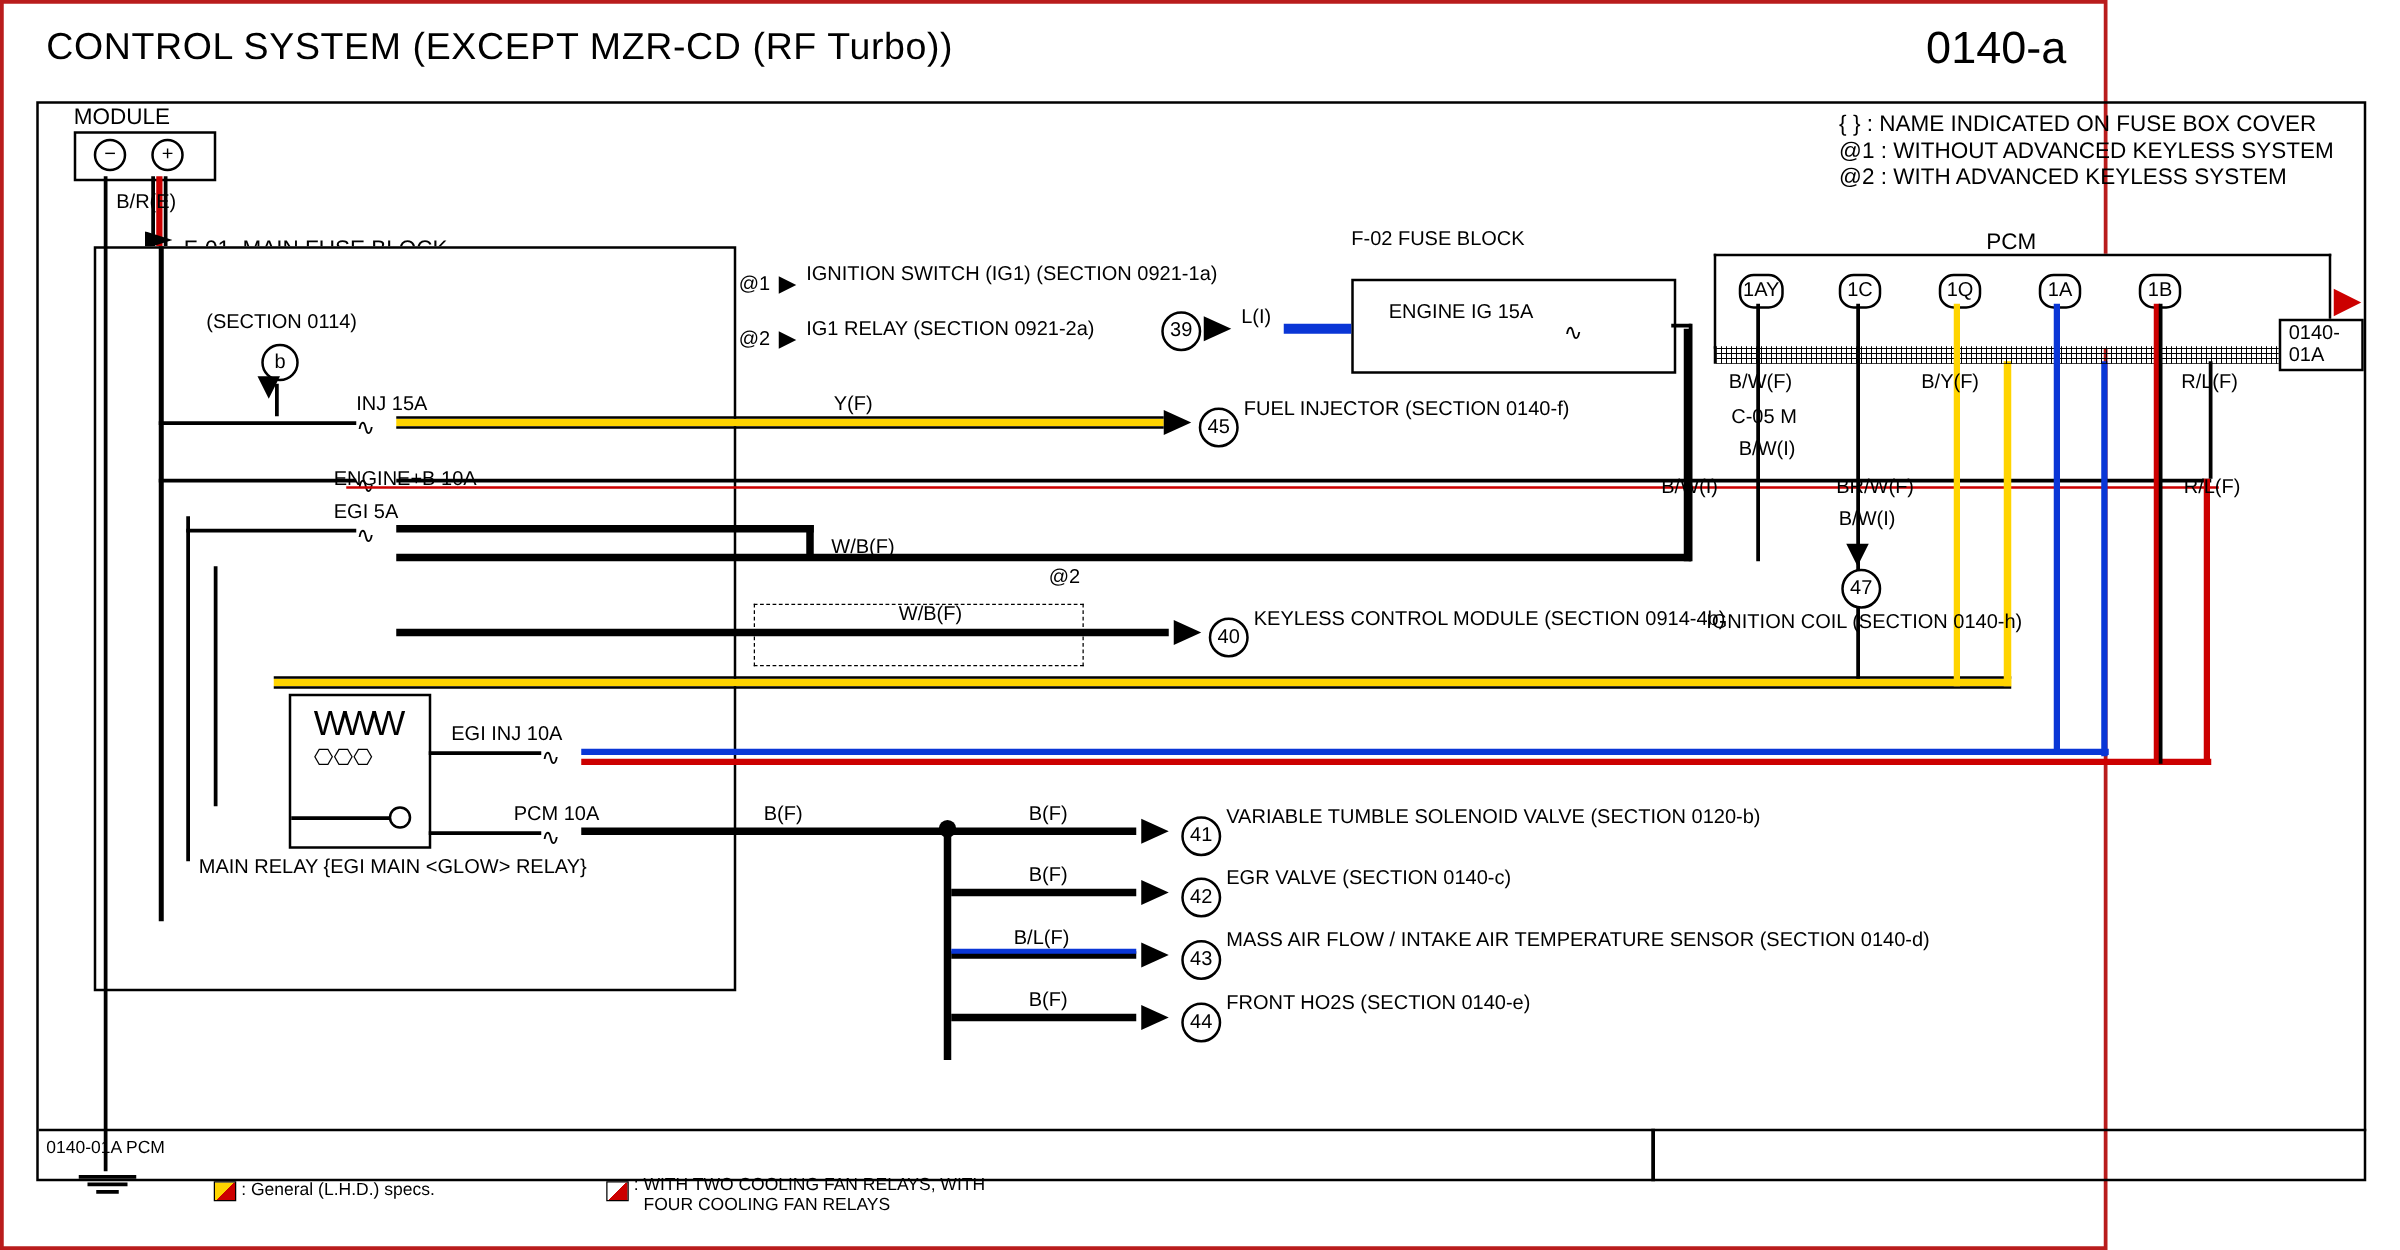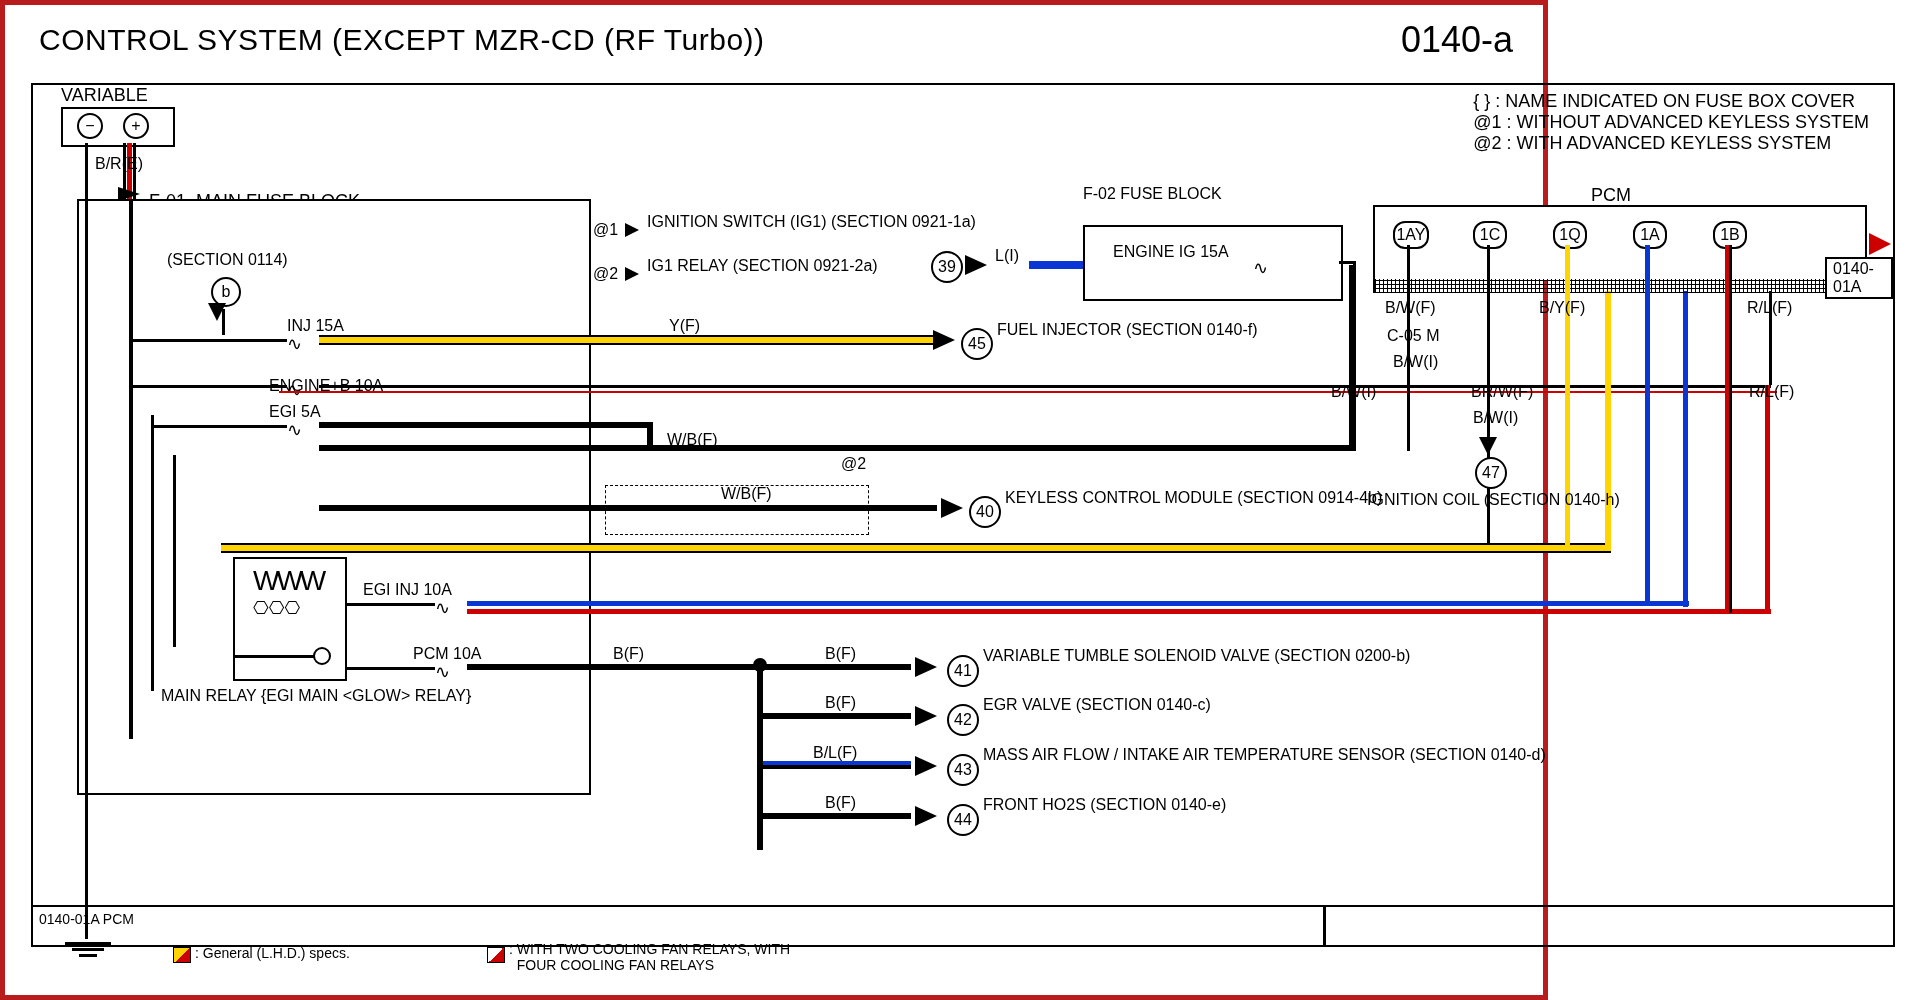--- a/index.html
+++ b/index.html
@@ -1,16 +1,16 @@
 <!DOCTYPE html>
 <html><head>
 <meta charset="utf-8">
 <style>
   html,body{margin:0;padding:0;font-family:Arial,Helvetica,sans-serif;background:#fff;color:#000}
-  .page{position:relative;width:1548px;height:1000px;border:5px solid #b91c1c;box-sizing:border-box}
+  .page{position:relative;width:1686px;height:1000px;border:3px solid #b91c1c;box-sizing:border-box}
   .title{position:absolute;left:34px;top:18px;font-size:30px;letter-spacing:.5px}
   .pageno{position:absolute;right:30px;top:14px;font-size:36px}
   .frame{position:absolute;left:26px;top:78px;width:1864px;height:864px;border:2px solid #000;box-sizing:border-box}
   .abs{position:absolute}
   .lbl{font-size:18px;white-space:pre}
   .sm{font-size:16px}
   .xs{font-size:14px}
   .box{border:2px solid #000;background:#fff}
   .dashed{border:1.5px dashed #000}
   .circle{display:inline-flex;align-items:center;justify-content:center;border:2px solid #000;border-radius:50%;background:#fff;font-size:16px}
@@ -50,21 +50,21 @@
   <div class="pageno">0140-a</div>
 
   <div class="frame">
 
     <div class="abs" style="right:24px;top:6px">
       <div class="lbl">{ } : NAME INDICATED ON FUSE BOX COVER</div>
       <div class="lbl">@1 : WITHOUT ADVANCED KEYLESS SYSTEM</div>
       <div class="lbl">@2 : WITH ADVANCED KEYLESS SYSTEM</div>
     </div>
 
-    <div class="abs lbl" style="left:28px;top:0">VARIABLE</div>
+    <div class="abs lbl" style="left:28px;top:0">MODULE</div>
     <div class="bat abs" style="left:28px;top:22px;width:110px;height:36px">
       <span class="term" style="left:14px">−</span>
       <span class="term" style="left:60px">+</span>
     </div>
 
     <div class="wire v red abs" style="left:94px;top:58px;height:56px;width:5px"></div>
     <div class="wire v abs" style="left:90px;top:58px;height:56px"></div>
     <div class="wire v abs" style="left:100px;top:58px;height:56px"></div>
     <div class="abs sm" style="left:62px;top:70px">B/R(E)</div>
 
@@ -168,21 +168,21 @@
     <div class="abs sm" style="left:580px;top:560px">B(F)</div>
 
     <div class="abs" style="left:720px;top:573px;width:14px;height:14px;background:#000;border-radius:50%"></div>
     <div class="wire thkv abs" style="left:724px;top:579px;height:186px"></div>
 
     <div class="wire thk abs" style="left:730px;top:579px;width:148px"></div>
     <div class="abs sm" style="left:792px;top:560px">B(F)</div>
     <div class="abs tri" style="left:882px;top:572px"></div>
     <div class="abs circle" style="left:914px;top:570px;width:28px;height:28px">41</div>
     <div class="abs sm" style="left:950px;top:562px">VARIABLE TUMBLE SOLENOID VALVE
-(SECTION 0200-b)</div>
+(SECTION 0120-b)</div>
 
     <div class="wire thk abs" style="left:730px;top:628px;width:148px"></div>
     <div class="abs sm" style="left:792px;top:609px">B(F)</div>
     <div class="abs tri" style="left:882px;top:621px"></div>
     <div class="abs circle" style="left:914px;top:619px;width:28px;height:28px">42</div>
     <div class="abs sm" style="left:950px;top:611px">EGR VALVE
 (SECTION 0140-c)</div>
 
     <div class="wire thk abs" style="left:730px;top:678px;width:148px"></div>
     <div class="wire h blue abs" style="left:730px;top:676px;width:148px;height:4px"></div>

